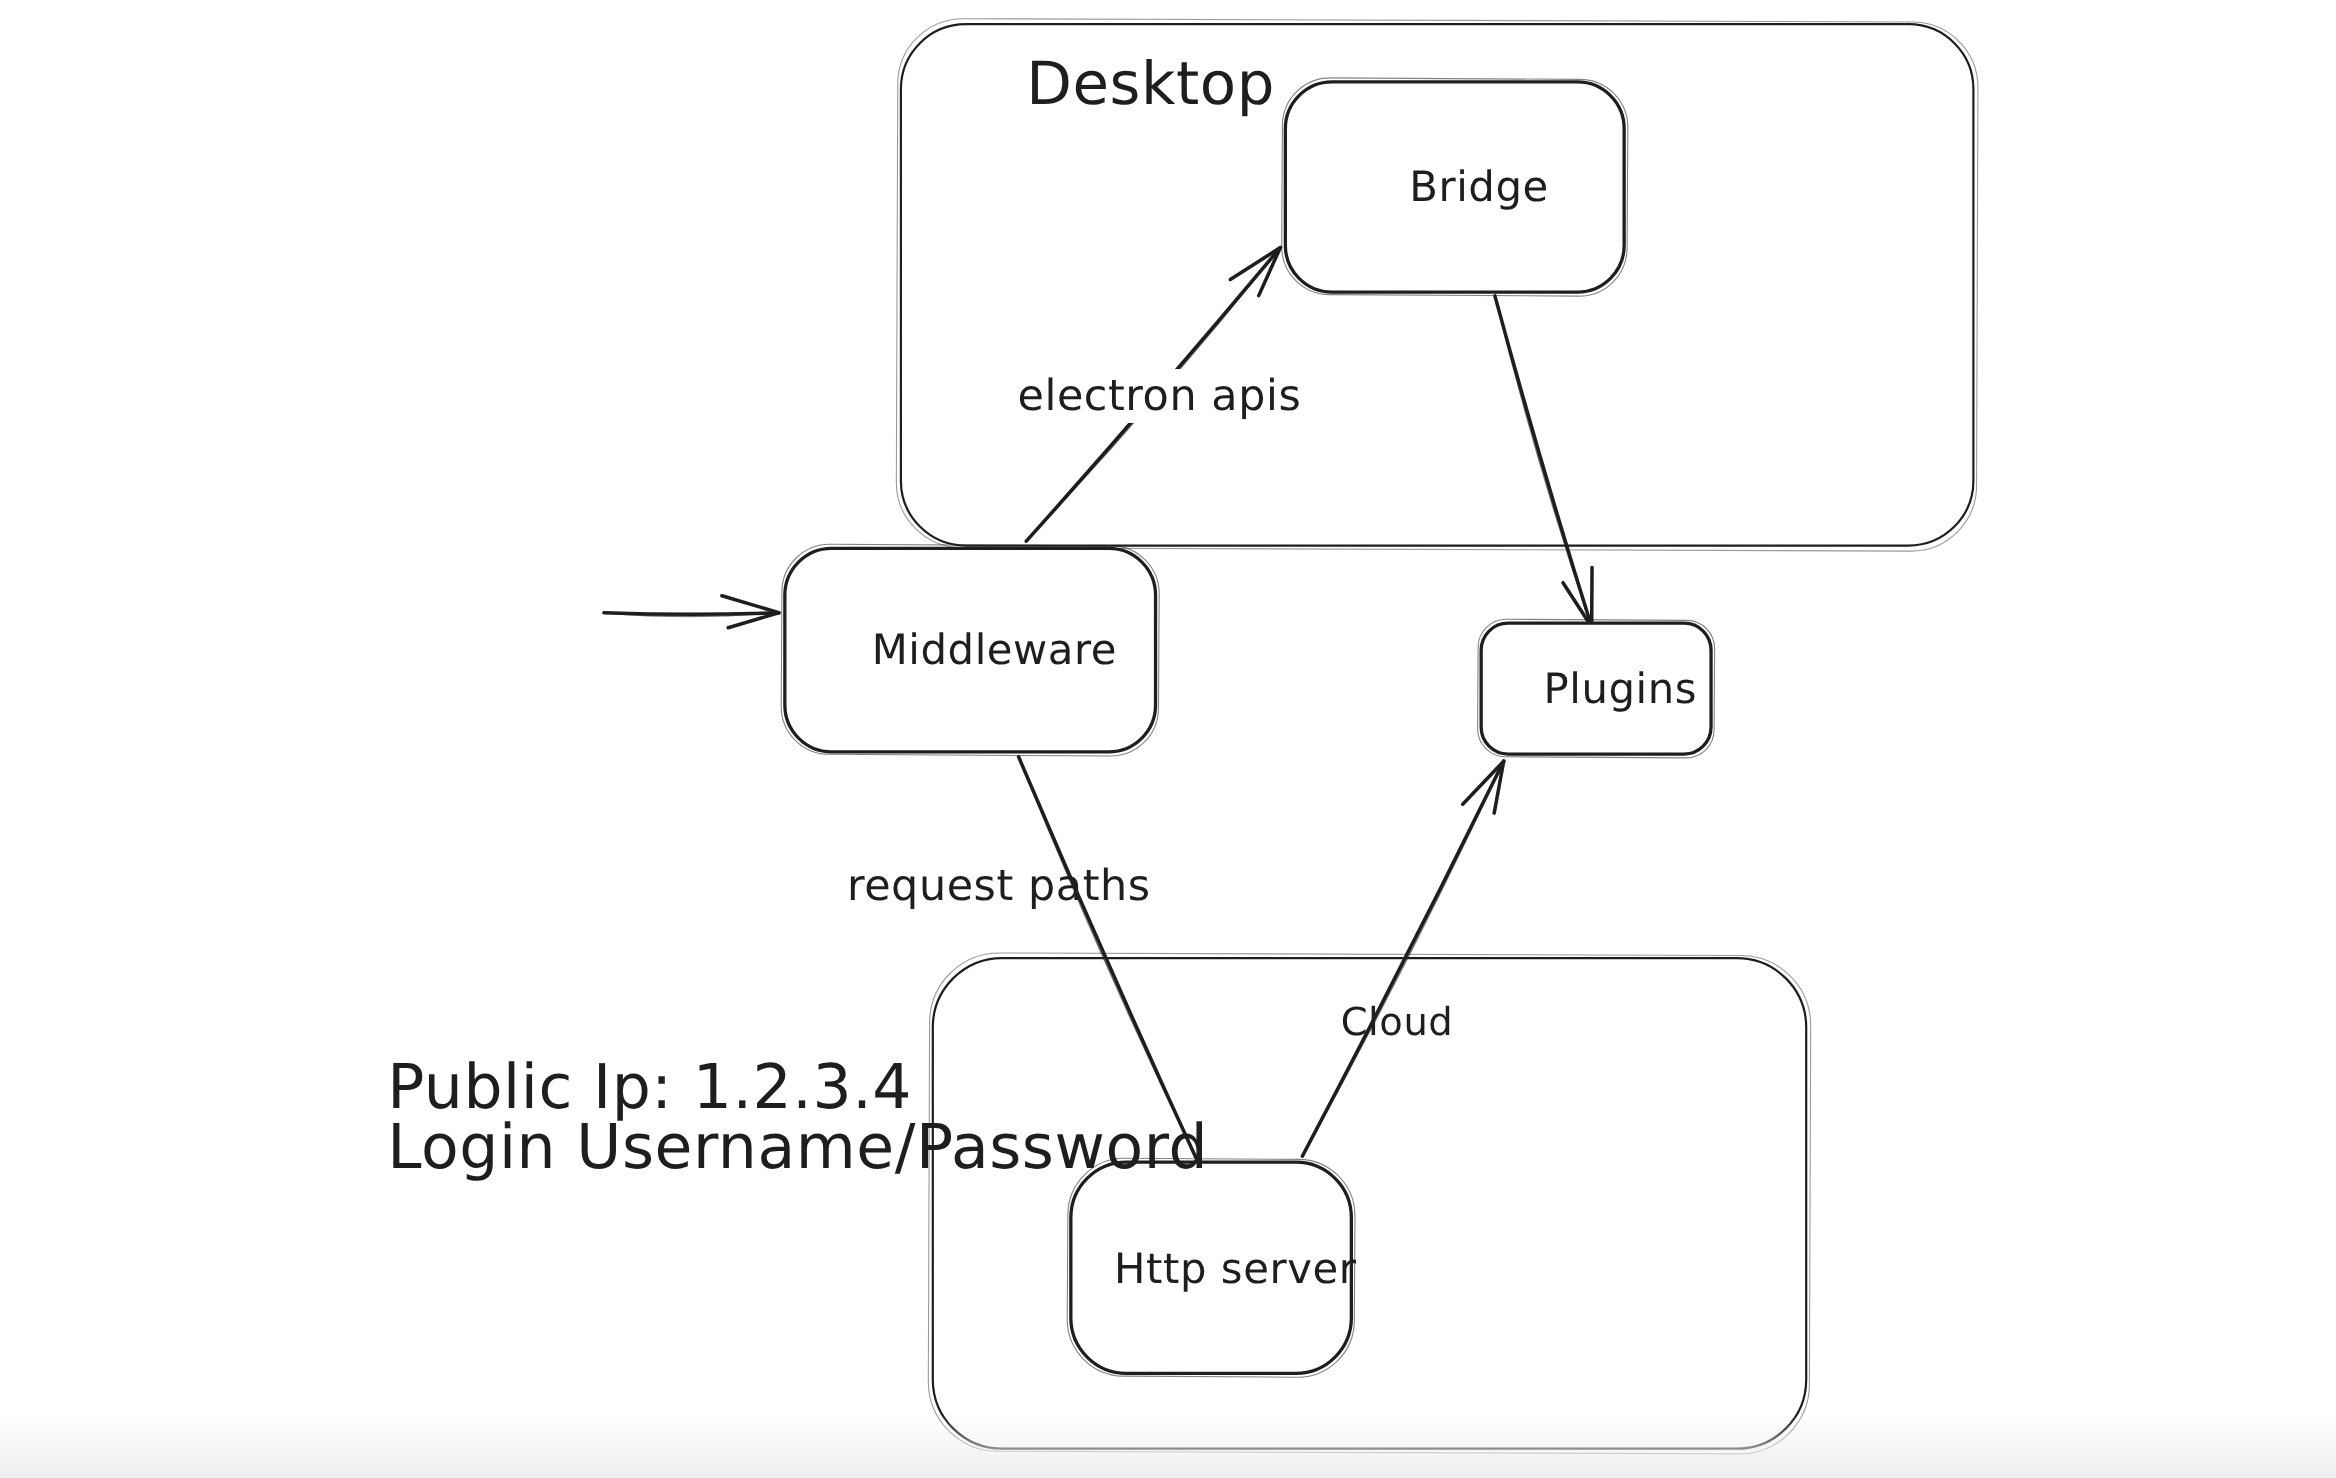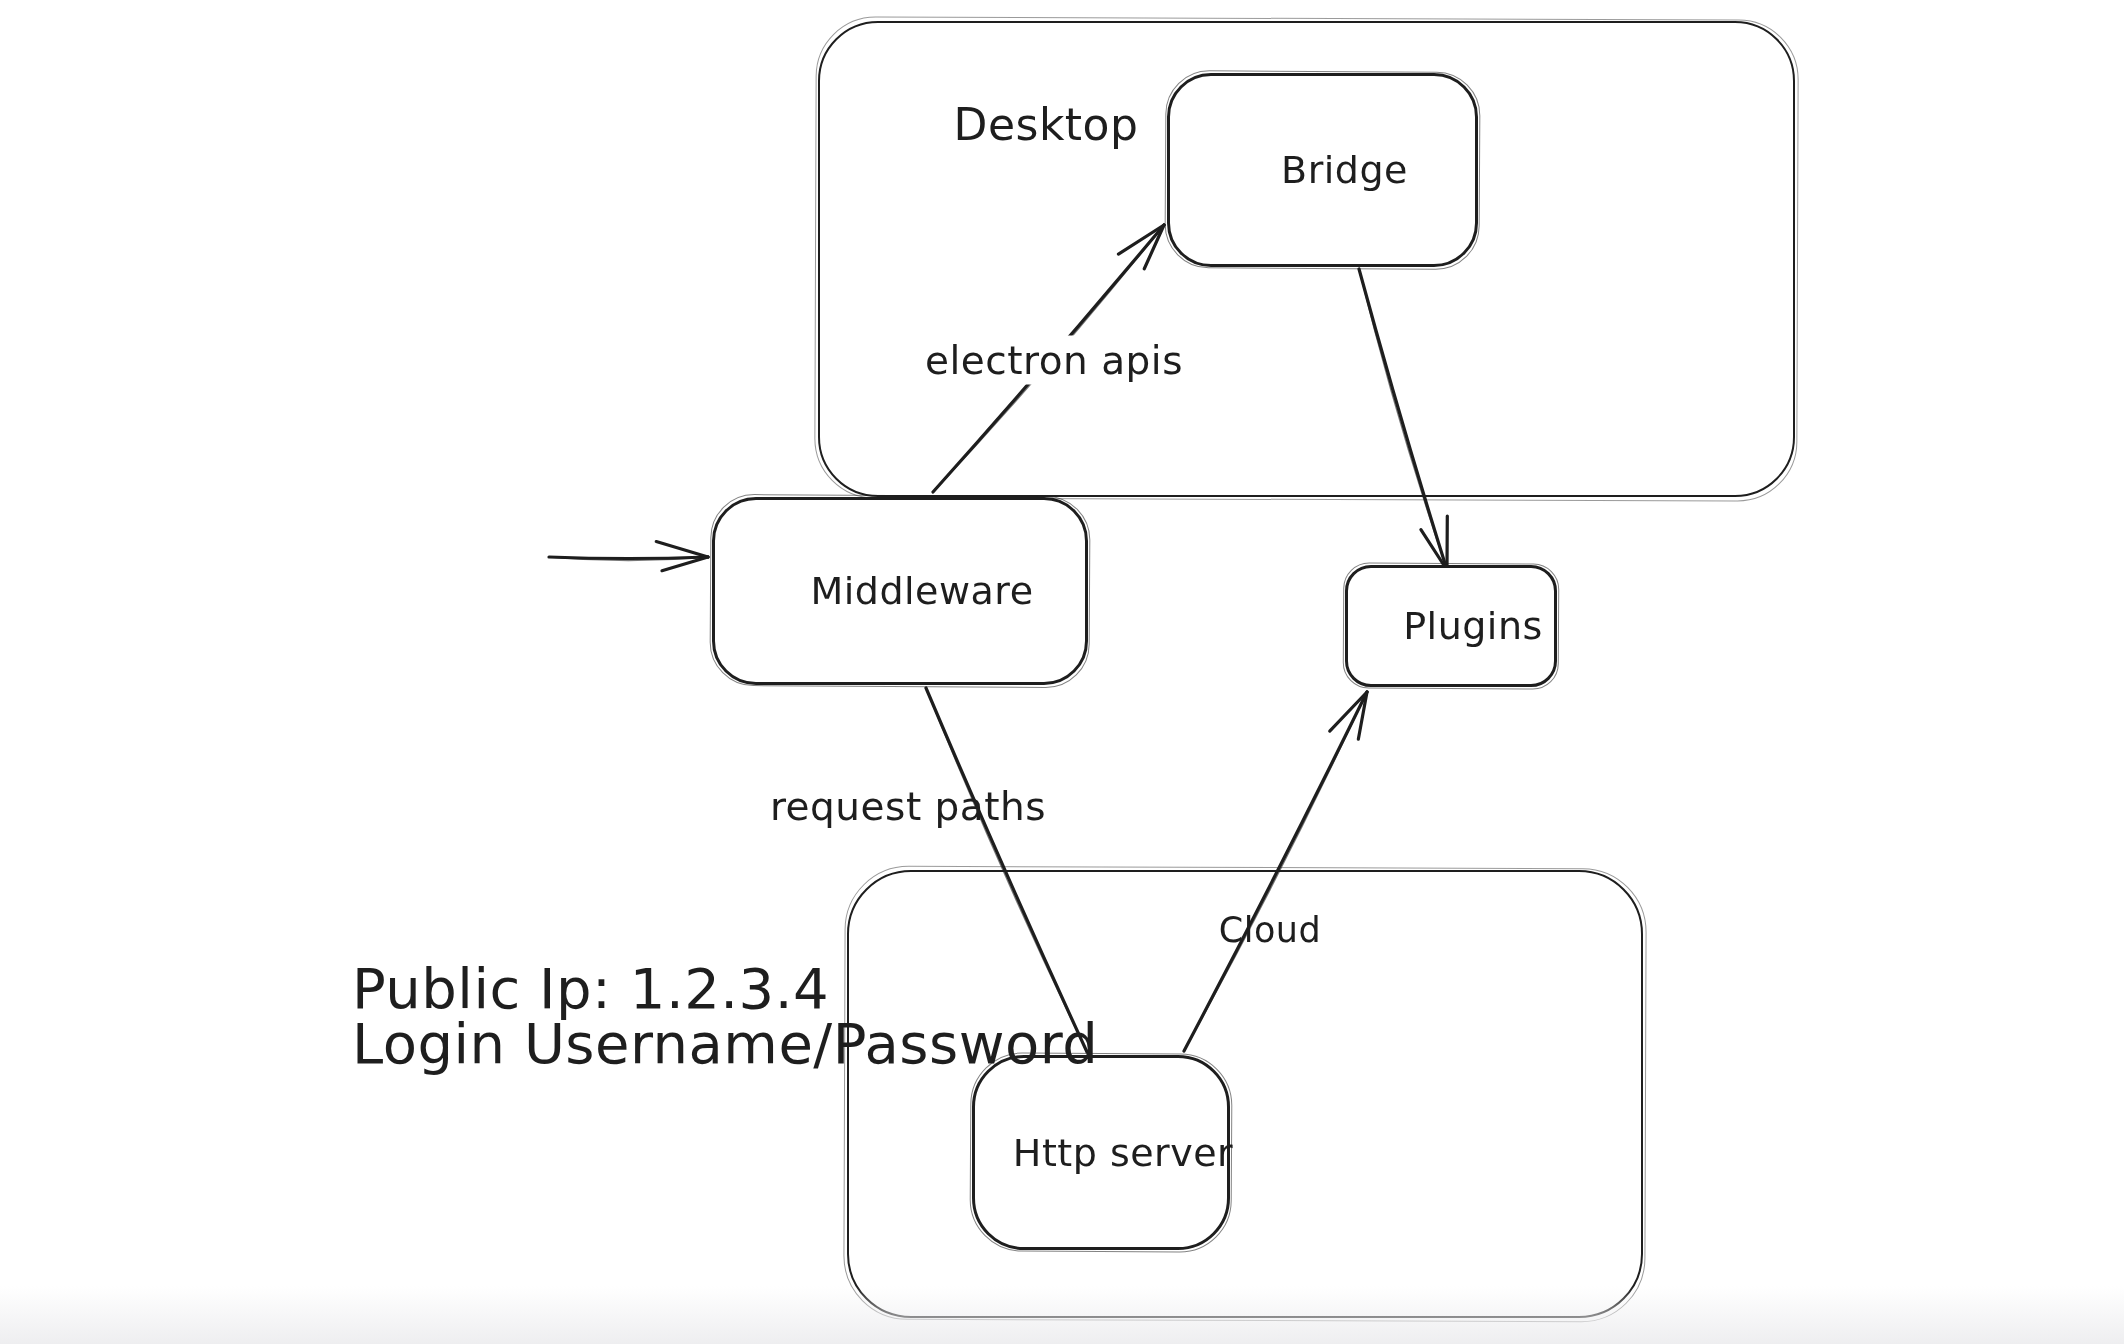--- a/index.html
+++ b/index.html
@@ -112,24 +112,24 @@
       </g>
       <g>
         <path d="M 1184 1051 Q 1278.1727775079626 872.8624464734182 1367 692" stroke-width="3.2"></path>
         <path d="M 1184 1051 Q 1281.7364808519126 874.6790417713091 1367 692" stroke-width="1.3" stroke-opacity="0.6"></path>
         <path d="M 1329.7428320393797 731.0884053851538 L 1367 692" stroke-width="3.2"></path>
         <path d="M 1358.3396909879225 739.2122764523734 L 1367 692" stroke-width="3.2"></path>
       </g>
     </svg>
   <div class="bottom-fade"></div>
 <div class="sketch-box container" style="left: 818px; top: 21px; width: 977px; height: 476px; border-radius: 60px;"></div>
-    <div class="shape-label container-label" style="left: 1046px; top: 76px; font-size: 44px; margin-top: 48px;">Desktop</div>
+    <div class="shape-label container-label" style="left: 1046px; top: 76px; font-size: 54px;">Desktop</div>
     <div class="sketch-box container" style="left: 847px; top: 870px; width: 796px; height: 448px; border-radius: 64px;"></div>
     <div class="shape-label container-label" style="left: 1270px; top: 930px; font-size: 35px;">Cloud</div>
-    <div class="sketch-box node" style="left: 712px; top: 497px; width: 376px; height: 188px; border-radius: 44px; text-align: right;">
+    <div class="sketch-box node" style="left: 712px; top: 497px; width: 340px; height: 188px; border-radius: 44px; text-align: right;">
       <span class="node-label">Middleware</span>
     </div>
     <div class="sketch-box node" style="left: 1167px; top: 73px; width: 311px; height: 194px; border-radius: 44px;">
       <span class="node-label">Bridge</span>
     </div>
     <div class="sketch-box node" style="left: 972px; top: 1055px; width: 258px; height: 195px; border-radius: 52px;">
       <span class="node-label">Http server</span>
     </div>
     <div class="sketch-box node" style="left: 1345px; top: 565px; width: 212px; height: 122px; border-radius: 26px;">
       <span class="node-label">Plugins</span>

